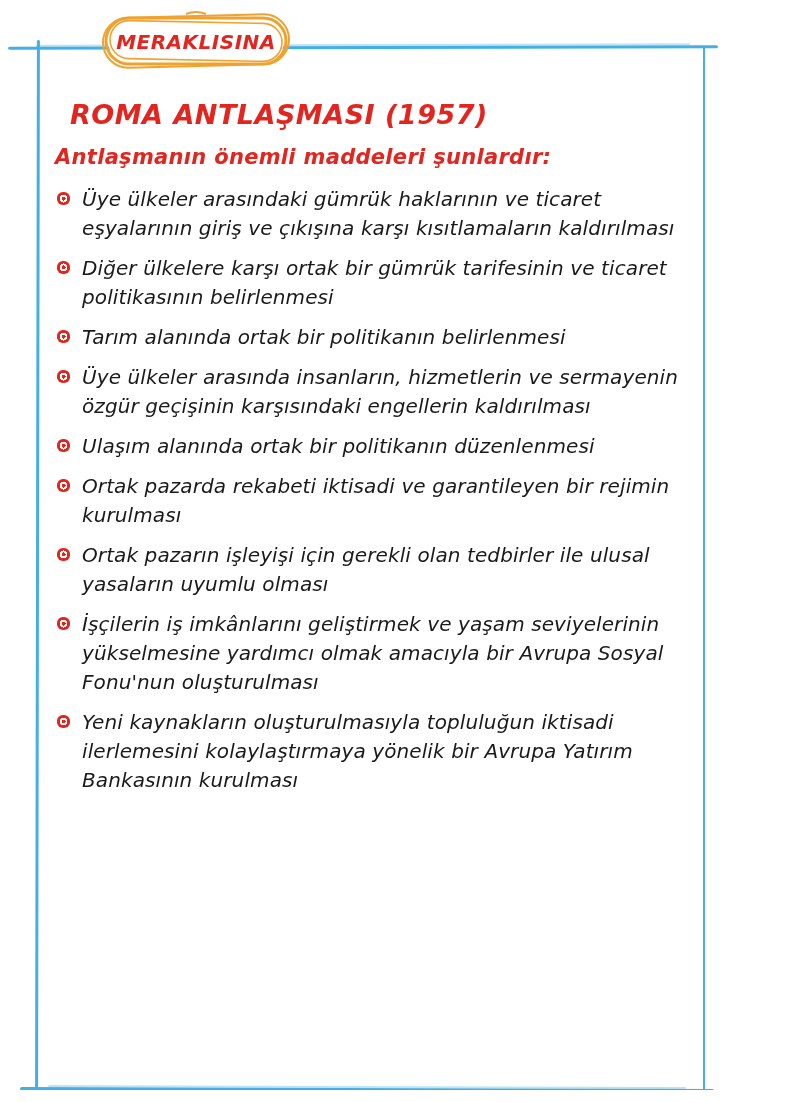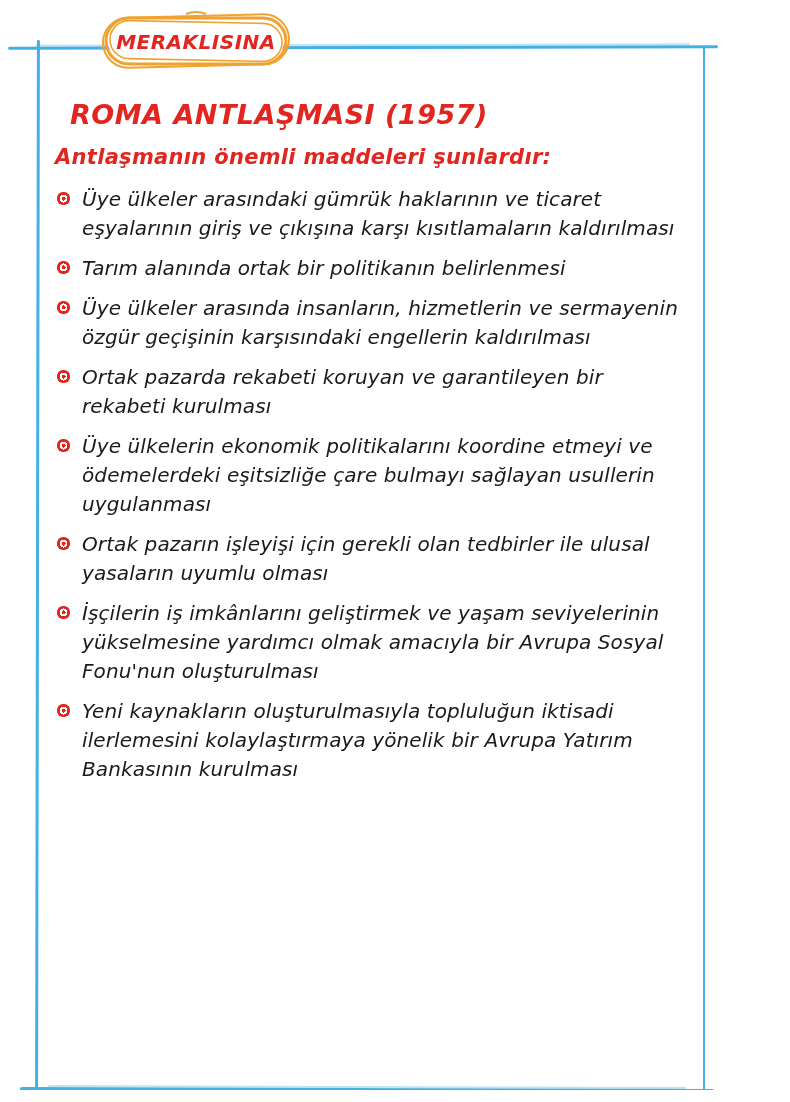--- a/index.html
+++ b/index.html
@@ -115,33 +115,37 @@
     <h1 class="title">ROMA ANTLAŞMASI (1957)</h1>
     <h2 class="subtitle">Antlaşmanın önemli maddeleri şunlardır:</h2>
 
     <ul class="articles">
       <li>
         <span class="bullet"></span>
         <span class="li-text">Üye ülkeler arasındaki gümrük haklarının ve ticaret eşyalarının giriş ve çıkışına karşı kısıtlamaların kaldırılması</span>
       </li>
       <li>
         <span class="bullet"></span>
+        <span class="li-text">Diğer ülkelere karşı ortak bir gümrük tarifesinin ve ticaret politikasının belirlenmesi</span>
+      </li>
+      <li>
+        <span class="bullet"></span>
         <span class="li-text">Tarım alanında ortak bir politikanın belirlenmesi</span>
       </li>
       <li>
         <span class="bullet"></span>
         <span class="li-text">Üye ülkeler arasında insanların, hizmetlerin ve sermayenin özgür geçişinin karşısındaki engellerin kaldırılması</span>
       </li>
       <li>
         <span class="bullet"></span>
-        <span class="li-text">Ortak pazarda rekabeti koruyan ve garantileyen bir rekabeti kurulması</span>
+        <span class="li-text">Ulaşım alanında ortak bir politikanın düzenlenmesi</span>
       </li>
       <li>
         <span class="bullet"></span>
-        <span class="li-text">Üye ülkelerin ekonomik politikalarını koordine etmeyi ve ödemelerdeki eşitsizliğe çare bulmayı sağlayan usullerin uygulanması</span>
+        <span class="li-text">Ortak pazarda rekabeti iktisadi ve garantileyen bir rejimin kurulması</span>
       </li>
       <li>
         <span class="bullet"></span>
         <span class="li-text">Ortak pazarın işleyişi için gerekli olan tedbirler ile ulusal yasaların uyumlu olması</span>
       </li>
       <li>
         <span class="bullet"></span>
         <span class="li-text">İşçilerin iş imkânlarını geliştirmek ve yaşam seviyelerinin yükselmesine yardımcı olmak amacıyla bir Avrupa Sosyal Fonu'nun oluşturulması</span>
       </li>
       <li>

